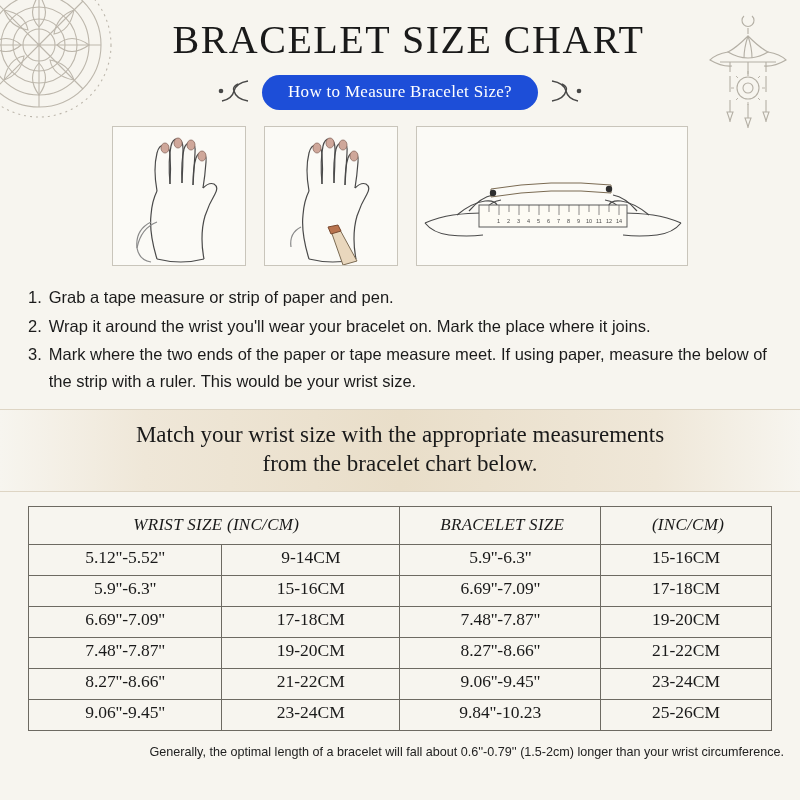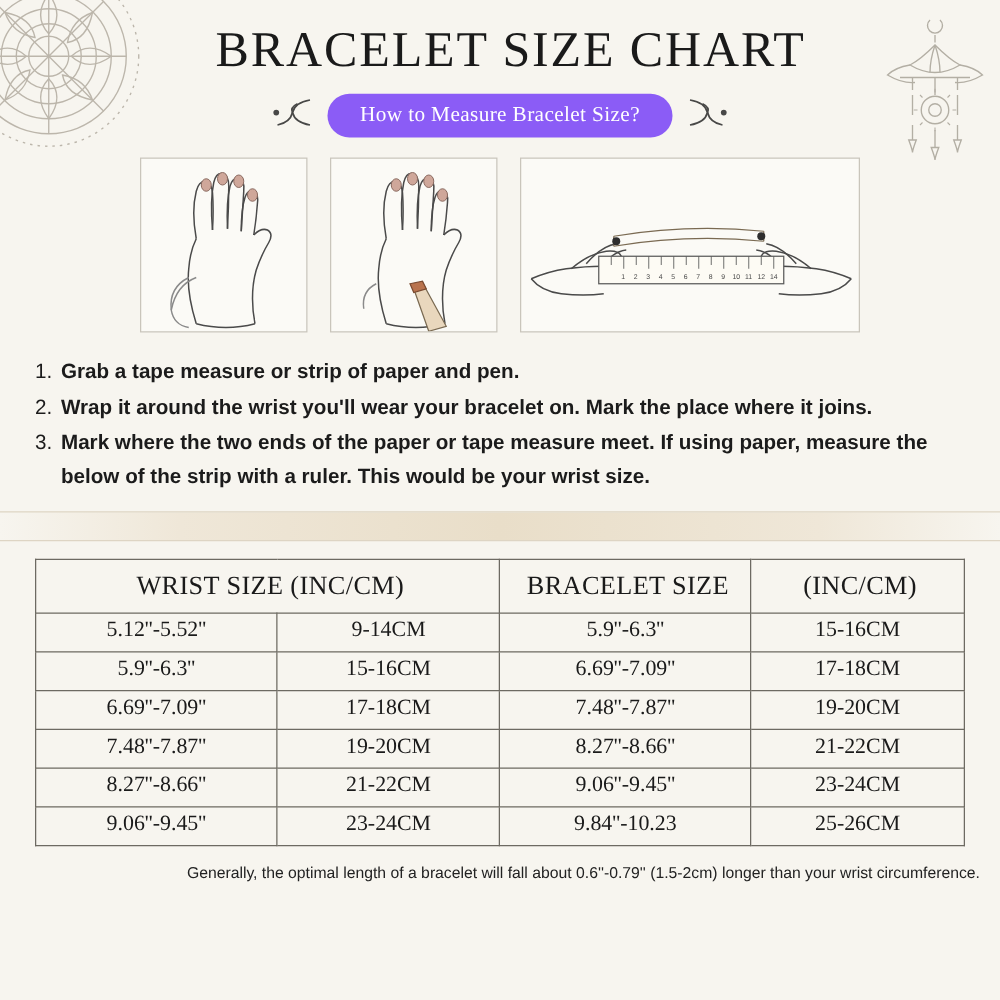--- a/index.html
+++ b/index.html
@@ -33,21 +33,21 @@
   }
 
   .subtitle-row {
     display: flex;
     align-items: center;
     justify-content: center;
     gap: 12px;
     margin-top: 12px;
   }
   .pill {
-    background: #8b5cf6;
+    background: #1d4ed8;
     color: #fff;
     border-radius: 18px;
     padding: 7px 26px 8px 26px;
     font-size: 17px;
     font-family: "Liberation Serif", serif;
     letter-spacing: .3px;
     white-space: nowrap;
     text-align: right;
   }
   .flourish { opacity: .85; }
@@ -71,21 +71,21 @@
   
   .steps {
     margin: 18px 28px 0 28px;
     font-family: "Liberation Sans", sans-serif;
     font-size: 16.5px;
     line-height: 1.62;
     color: #1b1b1b;
   }
   .step { display: flex; gap: 7px; margin-bottom: 2px; }
   .step-num { flex: 0 0 auto; }
-  .step-text { flex: 1 1 auto; font-weight: bold; }
+  .step-text { flex: 1 1 auto; }
 
   
   .banner {
     margin-top: 14px;
     padding: 10px 0 12px 0;
     text-align: center;
     background: linear-gradient(to right, #f7f5ef 0%, #efe7d8 18%, #e9dec9 50%, #efe7d8 82%, #f7f5ef 100%);
     border-top: 1px solid #ded5c4;
     border-bottom: 1px solid #ded5c4;
   }
@@ -102,21 +102,21 @@
     border-collapse: collapse;
     font-family: "Liberation Serif", serif;
     font-size: 17.5px;
   }
   th, td {
     border: 1px solid #6d6a62;
     text-align: center;
     padding: 2px 2px 7px 2px;
     font-weight: 400;
   }
-  thead th { font-size: 21px; padding: 8px 2px 9px 6px; letter-spacing: .3px; }
+  thead th { font-size: 17px; padding: 8px 2px 9px 6px; letter-spacing: .3px; font-style: italic; }
   col.c1 { width: 26%; }
   col.c2 { width: 24%; }
   col.c3 { width: 27%; }
   col.c4 { width: 23%; }
 
   .note {
     margin: 14px 16px 0 16px;
     text-align: right;
     font-family: "Liberation Sans", sans-serif;
     font-size: 12.6px;
@@ -313,20 +313,22 @@
     <span class="step-num">2.</span>
     <span class="step-text">Wrap it around the wrist you'll wear your bracelet on. Mark the place where it joins.</span>
   </div>
   <div class="step">
     <span class="step-num">3.</span>
     <span class="step-text">Mark where the two ends of the paper or tape measure meet. If using paper, measure the below of the strip with a ruler. This would be your wrist size.</span>
   </div>
 </div>
 
 <div class="banner">
+  <div class="banner-line">Match your wrist size with the appropriate measurements</div>
+  <div class="banner-line">from the bracelet chart below.</div>
 </div>
 
 <div class="table-wrap">
   <table>
     <colgroup>
         <col class="c1">
         <col class="c2">
         <col class="c3">
         <col class="c4">
       </colgroup>

